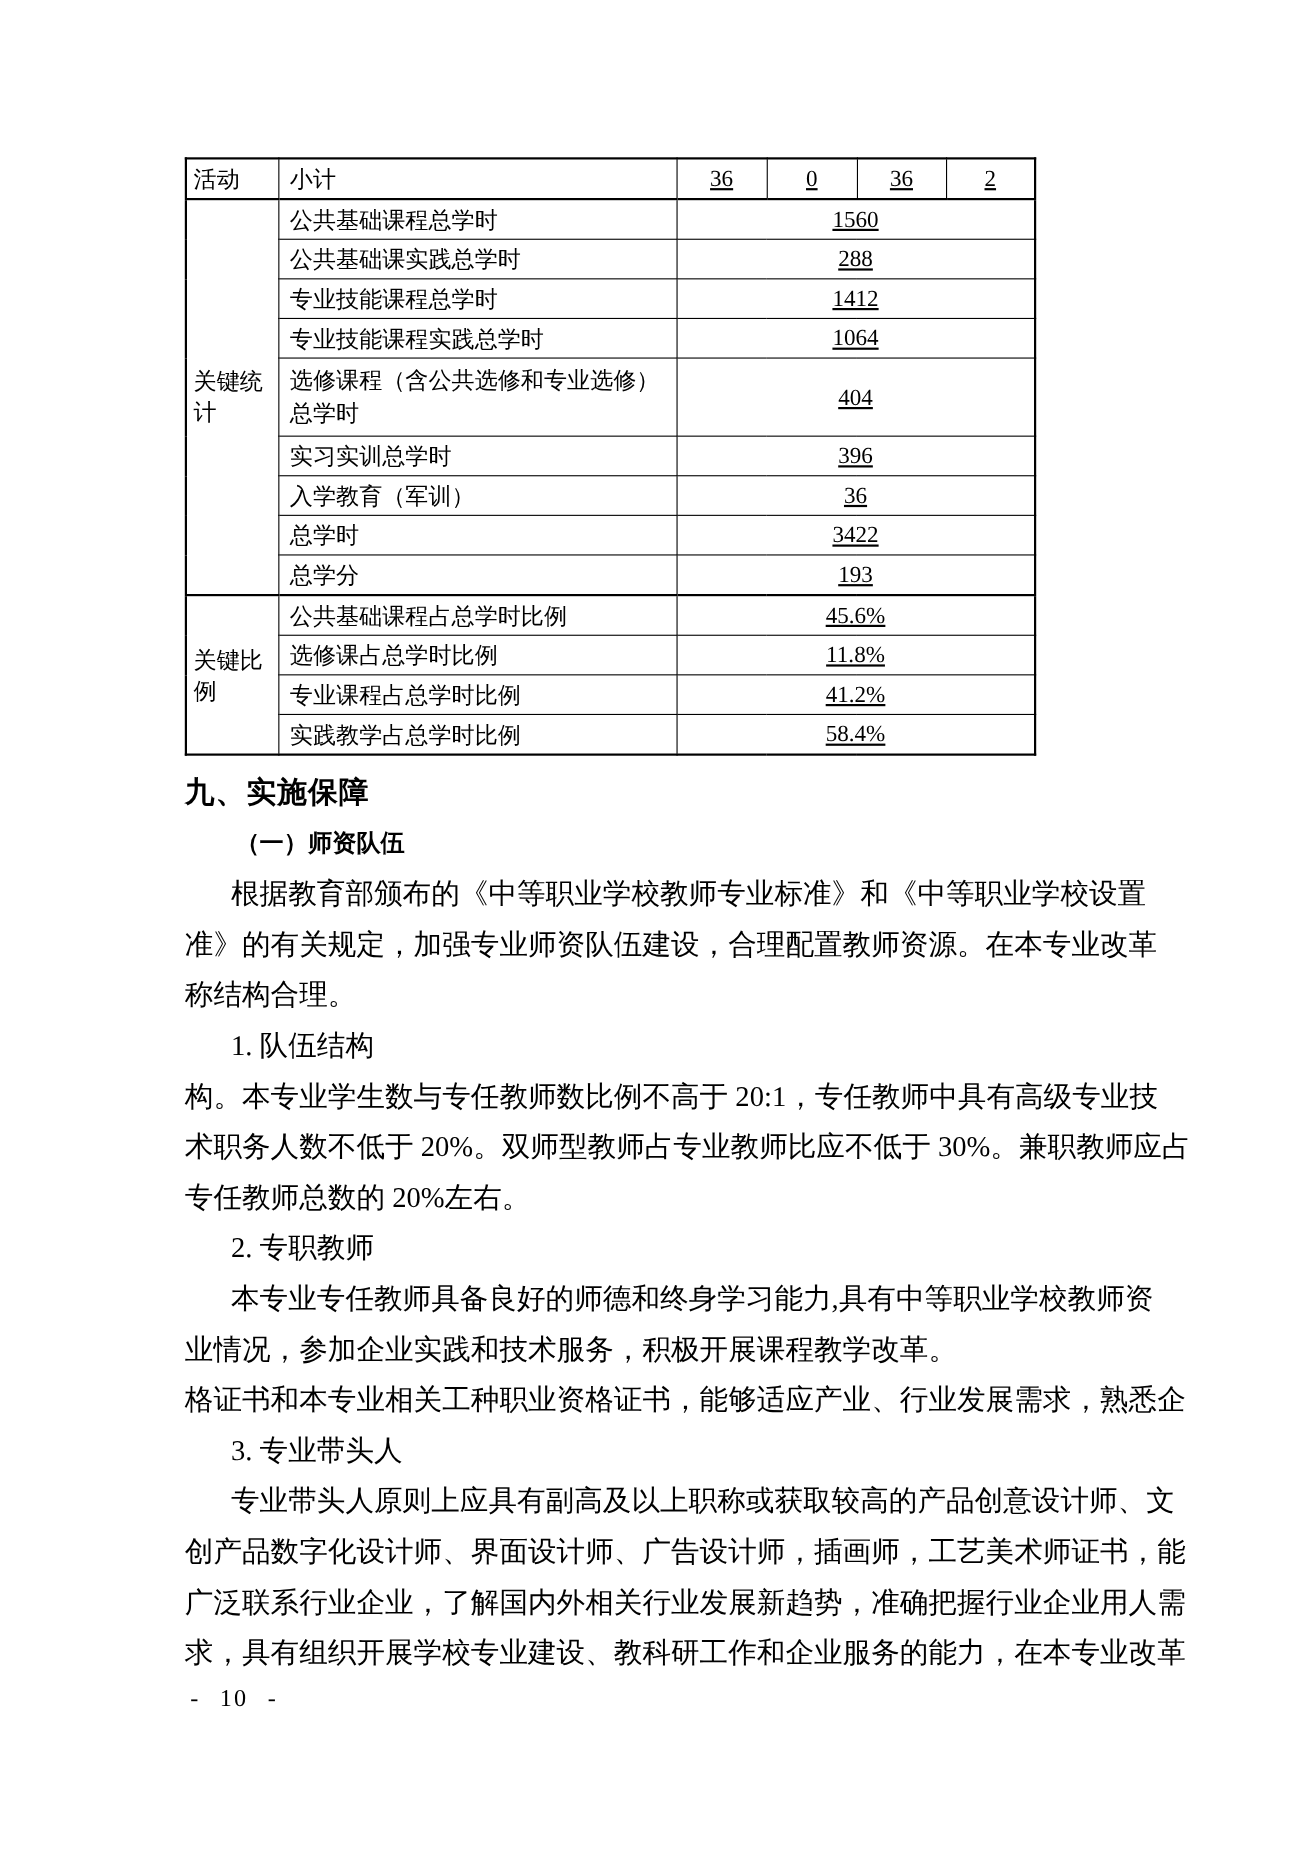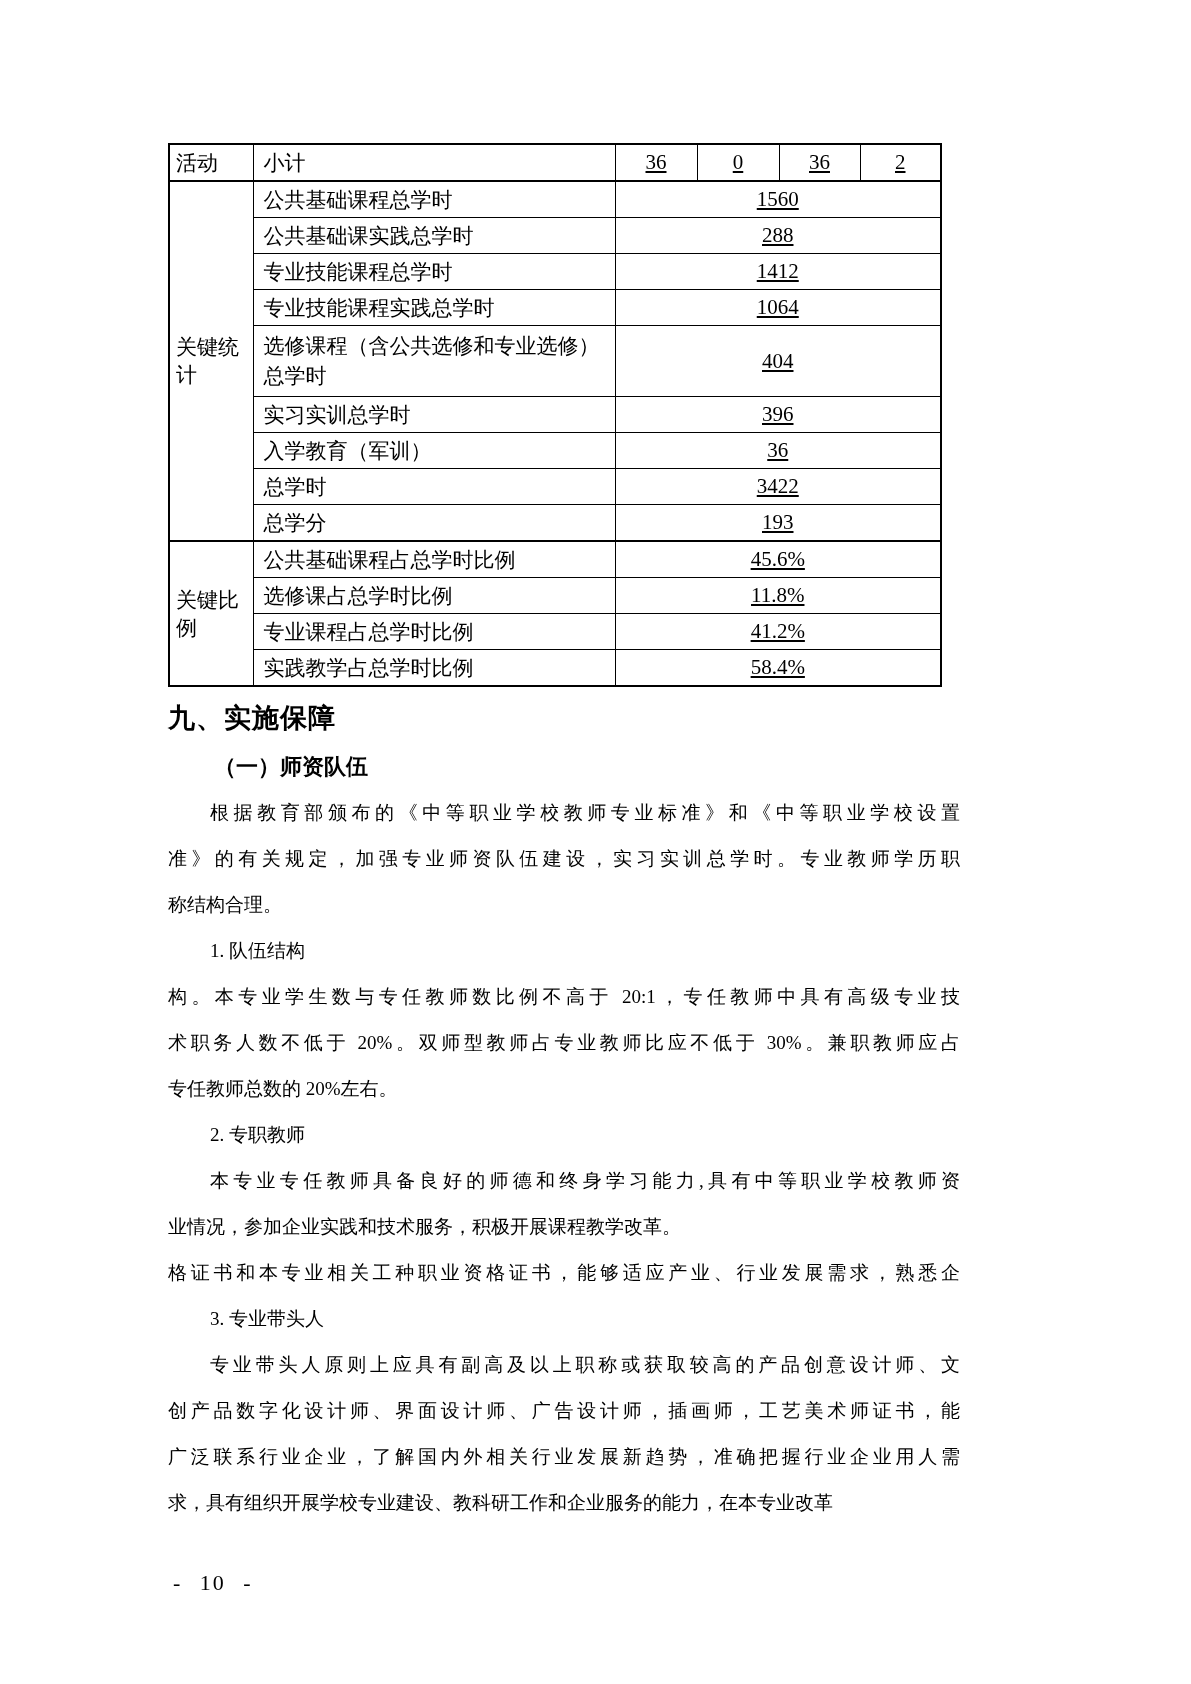--- a/index.html
+++ b/index.html
@@ -21,43 +21,43 @@
   }
   td.cat { text-align:left; padding:0 6px; }
   td.lbl { text-align:left; padding:2px 10px; line-height:30px; }
   td.num { text-align:center; padding:0;text-decoration:underline; }
   tr.hdr td { border-bottom:2px solid #000; }
   tr.gstart td { border-top:2px solid #000; }
   tr.tall td { height:66px; }
 
   
   .h1 {
-    font-family:Liberation Mono, monospace;
+    font-family:Liberation Serif, serif;
     font-weight:bold; font-size:27px; line-height:36px;
     margin-top:15px; letter-spacing:1px;
   }
   .h2 {
     font-family:"Liberation Sans","DejaVu Sans",sans-serif;
     font-weight:bold; font-size:22px; line-height:30px;
     margin-top:14px; padding-left:46px;
   }
 
   
   .body-blocks { margin-top:8px; }
   .line {
-    box-sizing:border-box; width:792px; font-size:19px;
+    box-sizing:border-box; width:792px; font-size:26px;
     height:46px; line-height:46px; white-space:nowrap;
   }
   .line.fill { text-align:justify; text-align-last:justify; }
   .line.indent { padding-left:42px; }
   .line.h3 { padding-left:42px; }
 
   
   .pagenum {
-    position:absolute; left:173px; top:1570px;
+    position:absolute; left:173px; top:1531px;
     font-size:22px; word-spacing:10px; letter-spacing:2px;
   }
 </style>
 </head>
 <body>
 
 <div class="sheet">
 
   <table class="stats">
     <colgroup>
@@ -133,21 +133,21 @@
         </tr>
       </tbody>
   </table>
 
   <div class="h1">九、实施保障</div>
 
   <div class="h2">（一）师资队伍</div>
 
   <div class="body-blocks" id="body-blocks">
       <div class="line indent fill">根据教育部颁布的《中等职业学校教师专业标准》和《中等职业学校设置</div>
-      <div class="line fill">准》的有关规定，加强专业师资队伍建设，实习实训总学时。专业教师学历职</div>
+      <div class="line fill">准》的有关规定，加强专业师资队伍建设，合理配置教师资源。在本专业改革</div>
       <div class="line">称结构合理。</div>
       <div class="line h3">1. 队伍结构</div>
       <div class="line fill">构。本专业学生数与专任教师数比例不高于 20:1，专任教师中具有高级专业技</div>
       <div class="line fill">术职务人数不低于 20%。双师型教师占专业教师比应不低于 30%。兼职教师应占</div>
       <div class="line">专任教师总数的 20%左右。</div>
       <div class="line h3">2. 专职教师</div>
       <div class="line indent fill">本专业专任教师具备良好的师德和终身学习能力,具有中等职业学校教师资</div>
       <div class="line">业情况，参加企业实践和技术服务，积极开展课程教学改革。</div>
       <div class="line fill">格证书和本专业相关工种职业资格证书，能够适应产业、行业发展需求，熟悉企</div>
       <div class="line h3">3. 专业带头人</div>

